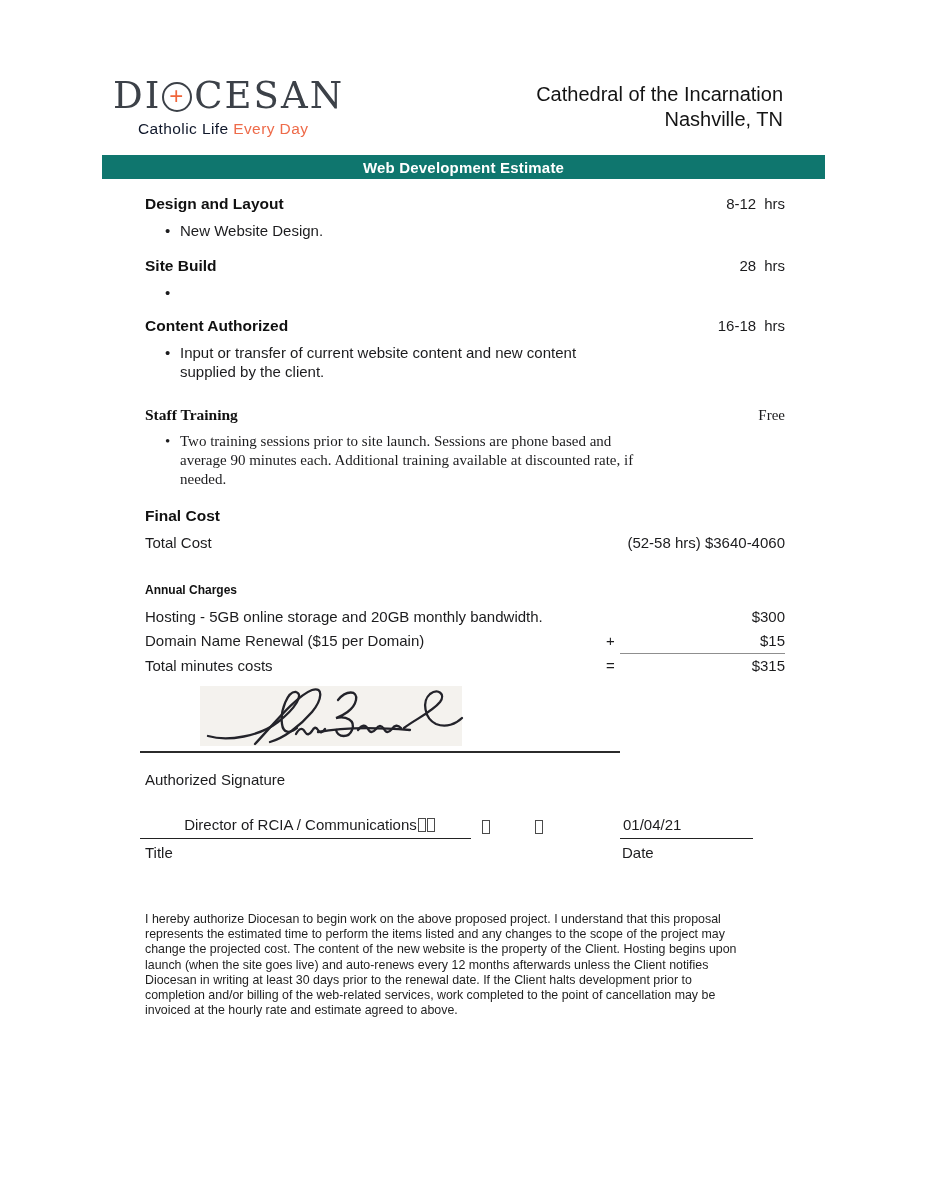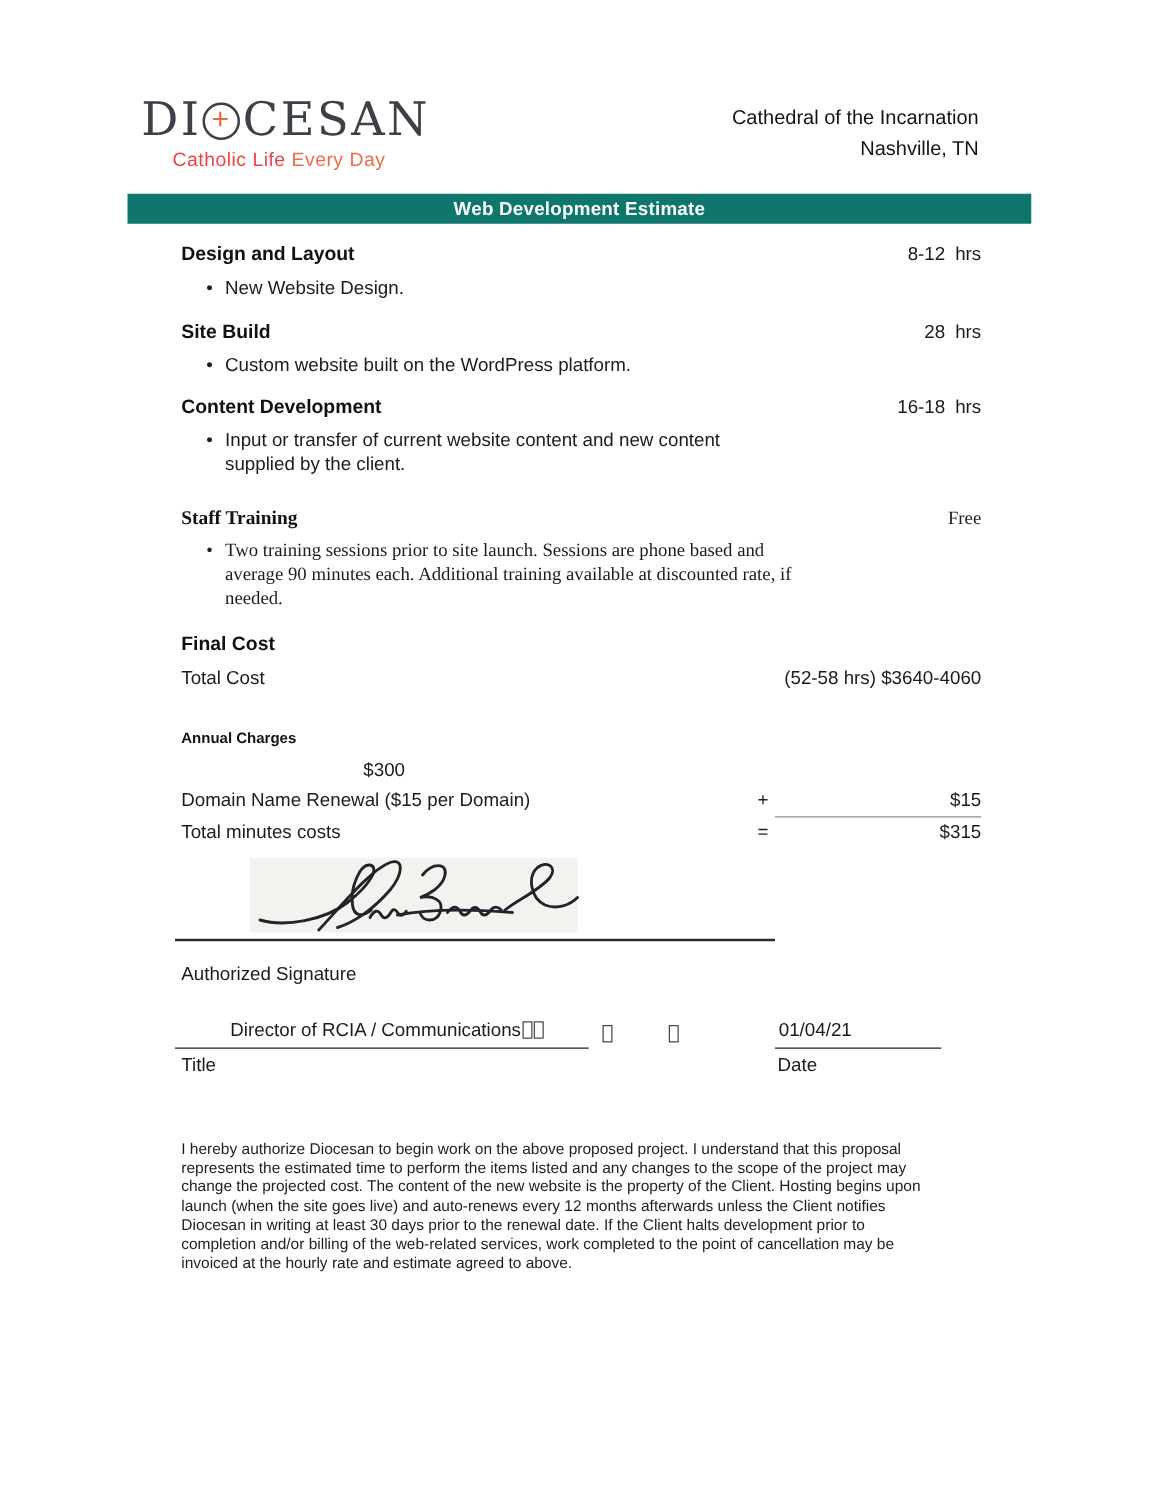--- a/index.html
+++ b/index.html
@@ -19,23 +19,23 @@
   .logo-o{
     display:inline-flex;align-items:center;justify-content:center;
     width:26px;height:26px;border:2.4px solid #3c4148;border-radius:50%;
     margin:0 2px 0 1px;position:relative;top:1px;
   }
   .logo-o .plus{
     font-family:"Liberation Sans", sans-serif;font-size:24px;line-height:22px;
     color:#f0653a;font-weight:400;position:relative;top:-1px;
   }
   .tagline{margin:6px 0 0 25px;font-size:15.5px;letter-spacing:.4px;}
-  .tagline .t-gray{color:#ef4444;}
+  .tagline .t-gray{color:#0f172a;}
   .tagline .t-orange{color:#ee6b4a;}
-  .client{margin-right:42px;text-align:right;font-size:16px;line-height:25px;color:#141414;padding-top:4px;}
+  .client{margin-right:42px;text-align:right;font-size:20px;line-height:25px;color:#141414;padding-top:4px;}
 
   
   .banner{
     margin-top:17px;height:24px;background:#0f766e;
     display:flex;align-items:center;justify-content:center;
   }
   .banner span{color:#ffffff;font-weight:bold;font-size:15px;letter-spacing:.2px;}
 
   
   .content{padding:0 40px 0 43px;font-size:15px;}
@@ -135,27 +135,26 @@
         </div>
       </div>
 
       <div class="sec mt17">
         <div class="sec-row">
           <div class="sec-head">Site Build</div>
           <div class="sec-val"><span>28</span><span class="unit">hrs</span></div>
         </div>
         <div class="bullet-row">
           <span class="bullet-dot">•</span>
-          <span class="bullet-text">Custom website built on the WordPress platform.</span>
         </div>
       </div>
 
       <div class="sec mt15">
         <div class="sec-row">
-          <div class="sec-head">Content Development</div>
+          <div class="sec-head">Content Authorized</div>
           <div class="sec-val"><span>16-18</span><span class="unit">hrs</span></div>
         </div>
         <div class="bullet-row">
           <span class="bullet-dot">•</span>
           <span class="bullet-text">Input or transfer of current website content and new content
 supplied by the client.</span>
         </div>
       </div>
 
       <div class="sec mt25">
@@ -172,20 +171,21 @@
       </div>
 
       <div class="fc-head">Final Cost</div>
       <div class="fc-row">
         <div class="lbl">Total Cost</div>
         <div class="val">(52-58 hrs) $3640-4060</div>
       </div>
 
       <div class="ac-head">Annual Charges</div>
       <div class="ac-row" style="margin-top:8px;">
+        <div class="lbl">Hosting - 5GB online storage and 20GB monthly bandwidth.</div>
         <div class="op"></div>
         <div class="amt">$300</div>
       </div>
       <div class="ac-row">
         <div class="lbl">Domain Name Renewal ($15 per Domain)</div>
         <div class="op">+</div>
         <div class="amt sum-line">$15</div>
       </div>
       <div class="ac-row">
         <div class="lbl">Total minutes costs</div>

